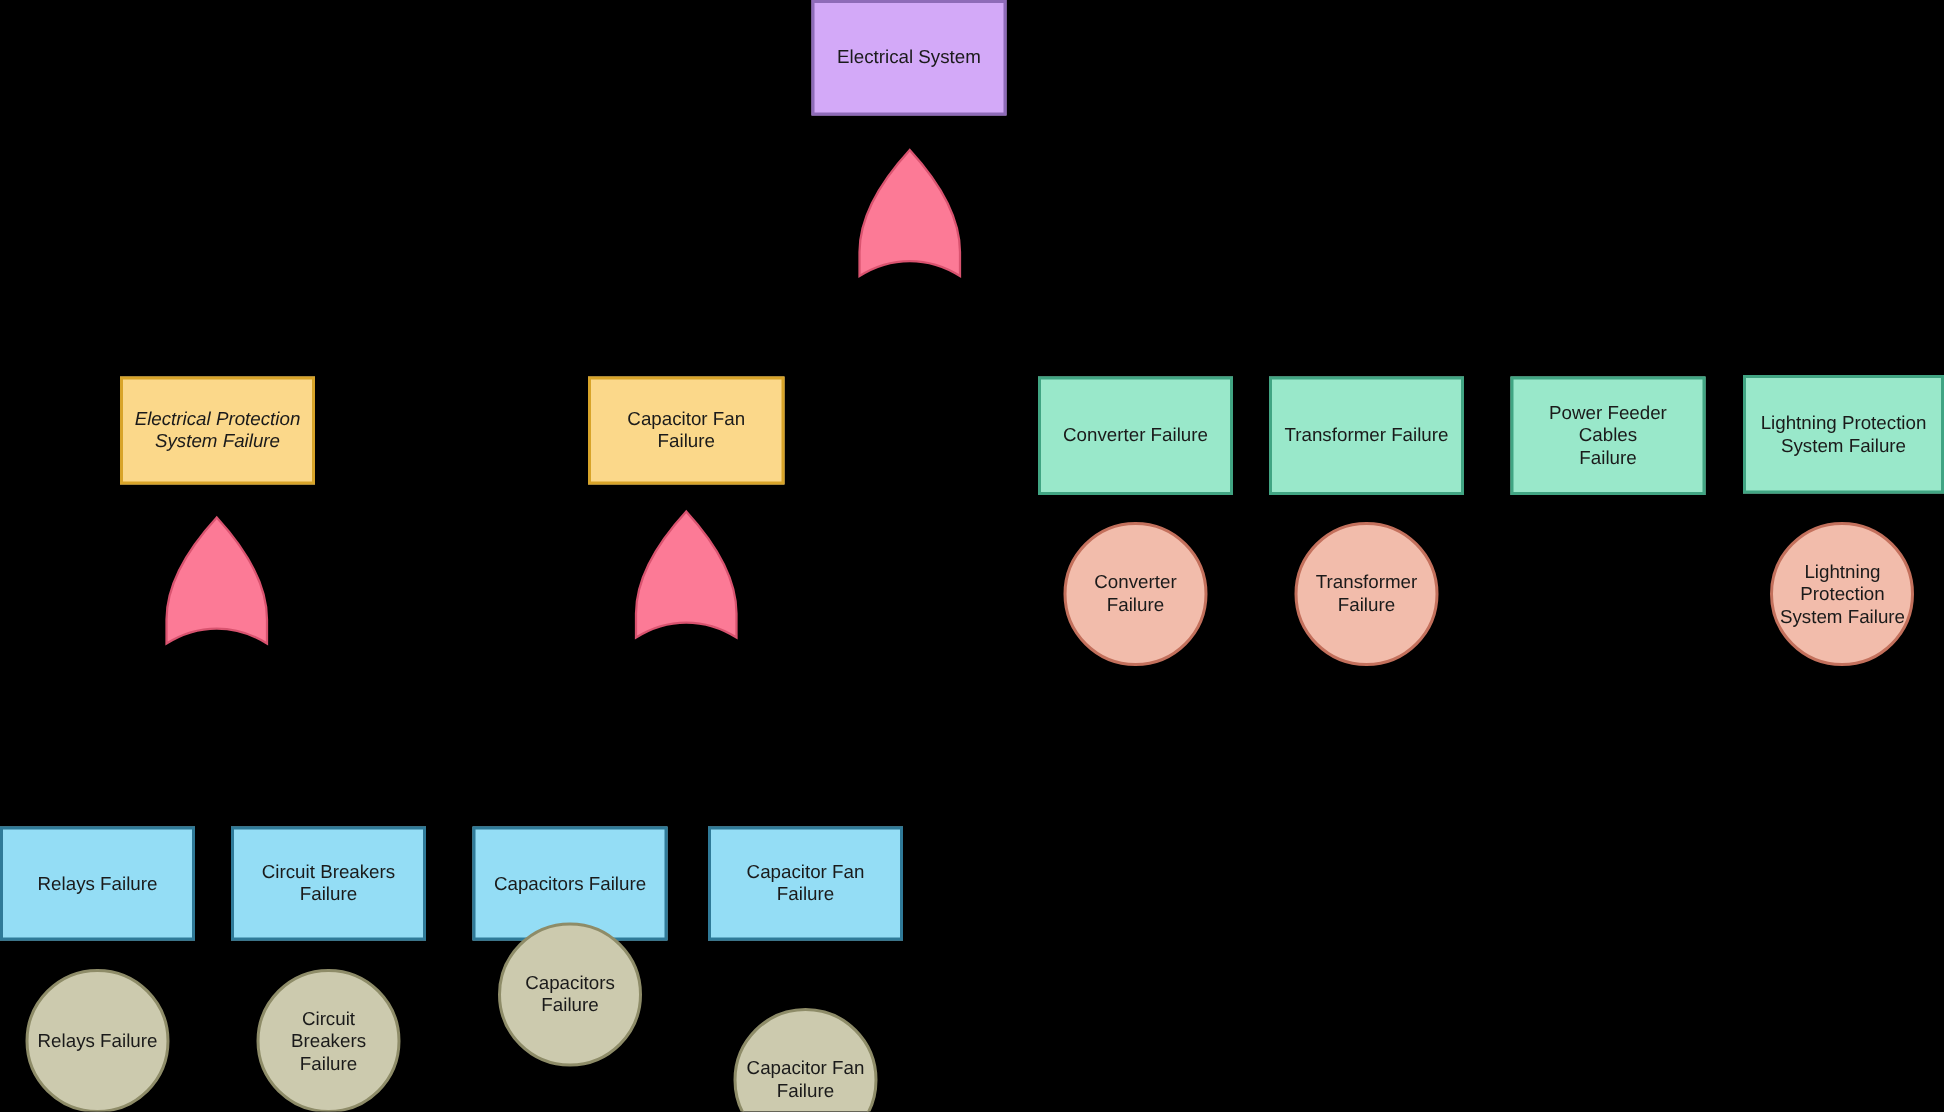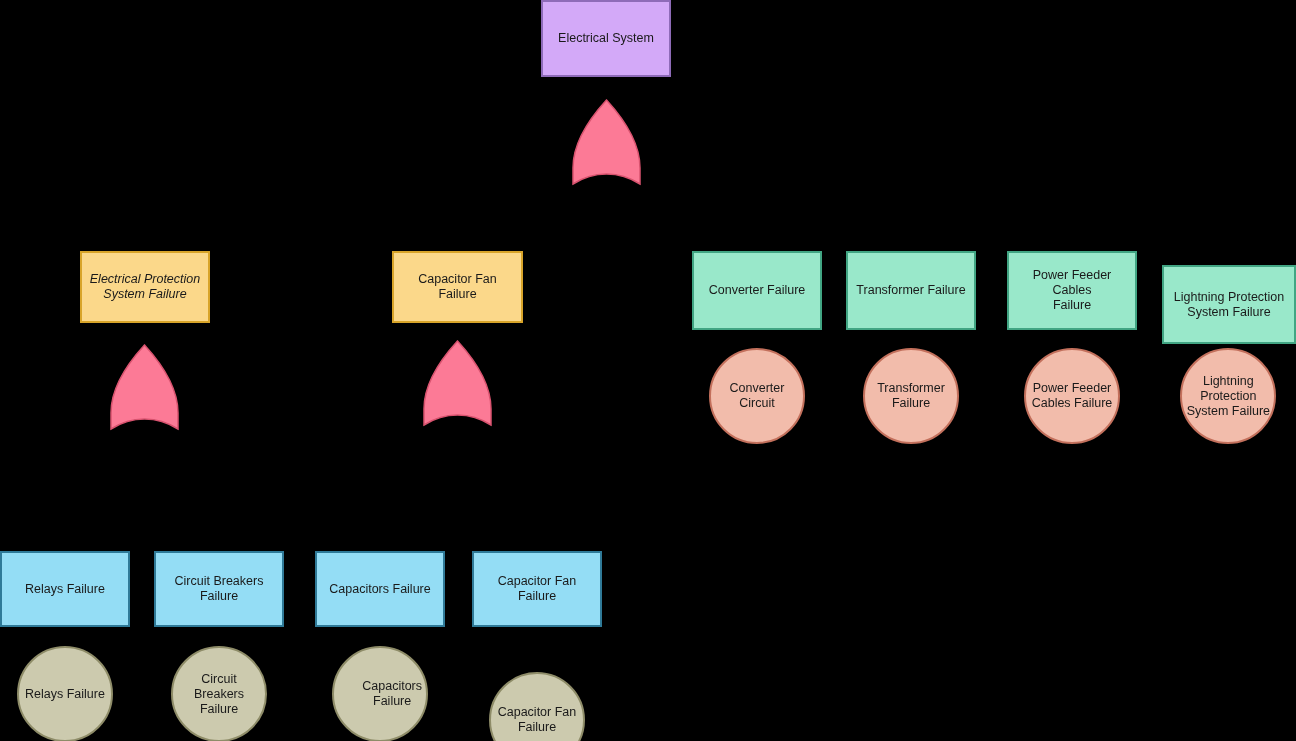--- a/index.html
+++ b/index.html
@@ -133,21 +133,21 @@
 
   <div class="node-box box-basic-green" style="left:846px; top:251px; width:130px; height:79px;">
     <span class="label">Transformer Failure</span>
   </div>
 
   <div class="node-box box-basic-green" style="left:1007px; top:251px; width:130px; height:79px;">
     <span class="label">Power Feeder Cables
 Failure</span>
   </div>
 
-  <div class="node-box box-basic-green" style="left:1162px; top:265px; width:134px; height:79px;text-align:center;">
+  <div class="node-box box-basic-green" style="left:1162px; top:250px; width:134px; height:79px;text-align:center;">
     <span class="label">Lightning Protection
 System Failure</span>
   </div>
 
   <div class="or-gate" style="left:107px; top:345px; width:75px; height:90px;">
     <svg width="75" height="90" viewBox="0 0 75 90">
       <path d="M 37.5 0
                C 54 18, 71 42, 71 68
                L 71 84
                C 60 77, 48 74, 37.5 74
@@ -164,32 +164,28 @@
                L 71 84
                C 60 77, 48 74, 37.5 74
                C 27 74, 15 77, 4 84
                L 4 68
                C 4 42, 21 18, 37.5 0 Z" fill="#FC7A96" stroke="#D9536F" stroke-width="1.5"></path>
     </svg>
   </div>
 
   <div class="node-circle circle-salmon" style="left:709px; top:348px; width:96px; height:96px;">
     <span class="label">Converter
-Circuit</span>
+Failure</span>
   </div>
 
   <div class="node-circle circle-salmon" style="left:863px; top:348px; width:96px; height:96px;justify-content:center;">
     <span class="label">Transformer
 Failure</span>
   </div>
 
-  <div class="node-circle circle-salmon" style="left:1024px; top:348px; width:96px; height:96px;">
-    <span class="label">Power Feeder
-Cables Failure</span>
-  </div>
 
   <div class="node-circle circle-salmon" style="left:1180px; top:348px; width:96px; height:96px;justify-content:flex-end;">
     <span class="label">Lightning
 Protection
 System Failure</span>
   </div>
 
   <div class="node-box box-basic-blue" style="left:0px; top:551px; width:130px; height:76px;">
     <span class="label">Relays Failure</span>
   </div>
@@ -209,21 +205,21 @@
 
   <div class="node-circle circle-khaki" style="left:17px; top:646px; width:96px; height:96px;">
     <span class="label">Relays Failure</span>
   </div>
 
   <div class="node-circle circle-khaki" style="left:171px; top:646px; width:96px; height:96px;">
     <span class="label">Circuit Breakers
 Failure</span>
   </div>
 
-  <div class="node-circle circle-khaki" style="left:332px; top:646px; width:96px; height:96px;justify-content:flex-end;">
+  <div class="node-circle circle-khaki" style="left:332px; top:615px; width:96px; height:96px;">
     <span class="label">Capacitors
 Failure</span>
   </div>
 
   <div class="node-circle circle-khaki" style="left:489px; top:672px; width:96px; height:96px;">
     <span class="label">Capacitor Fan
 Failure</span>
   </div>
 
 </div>

